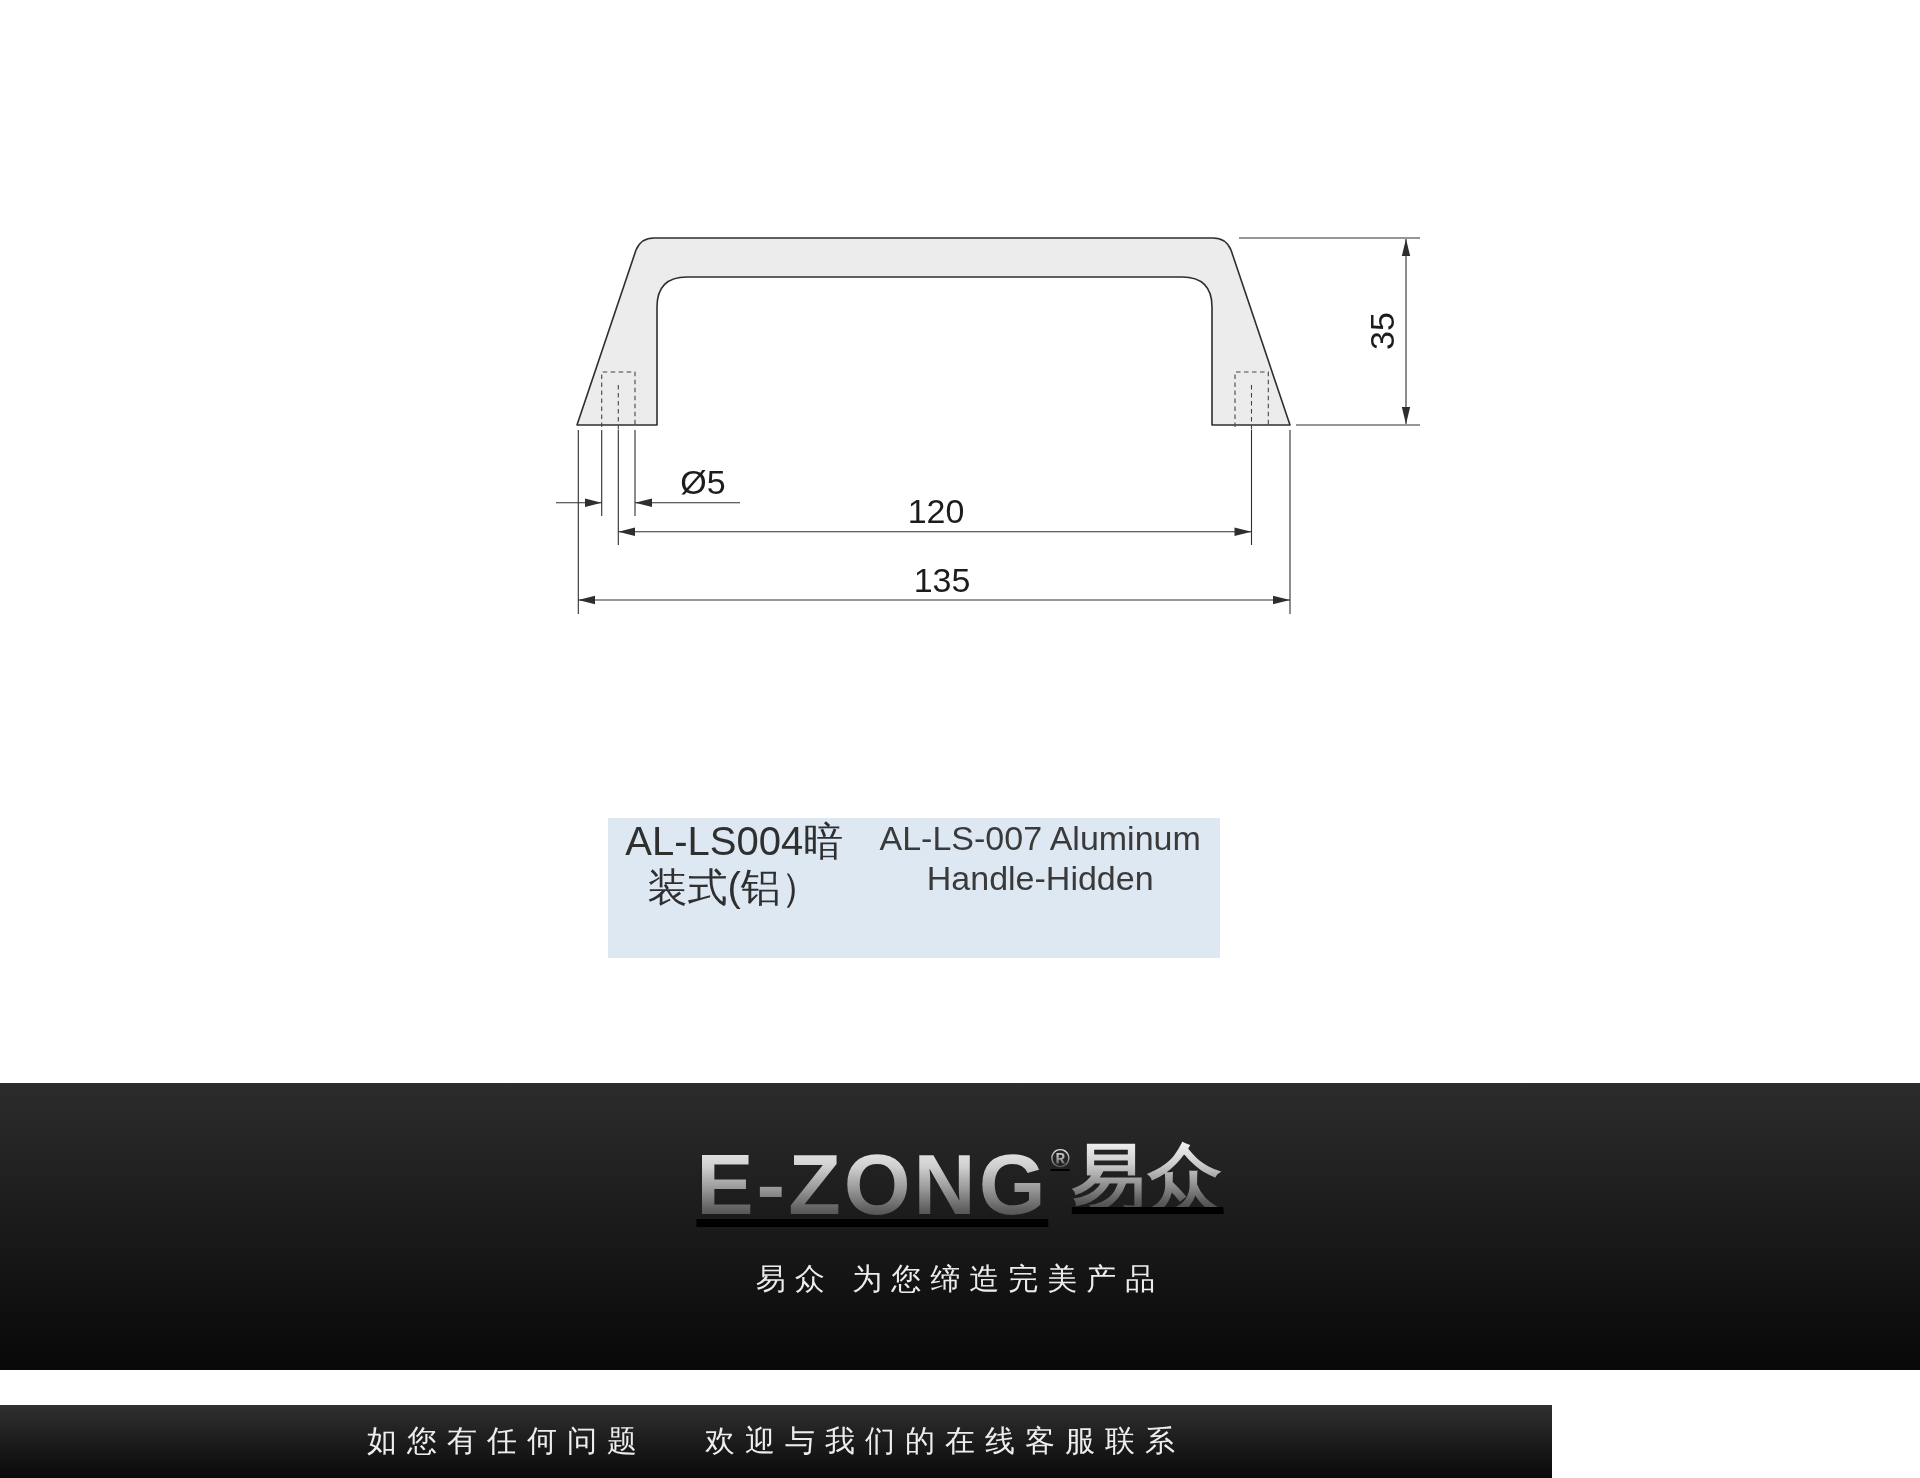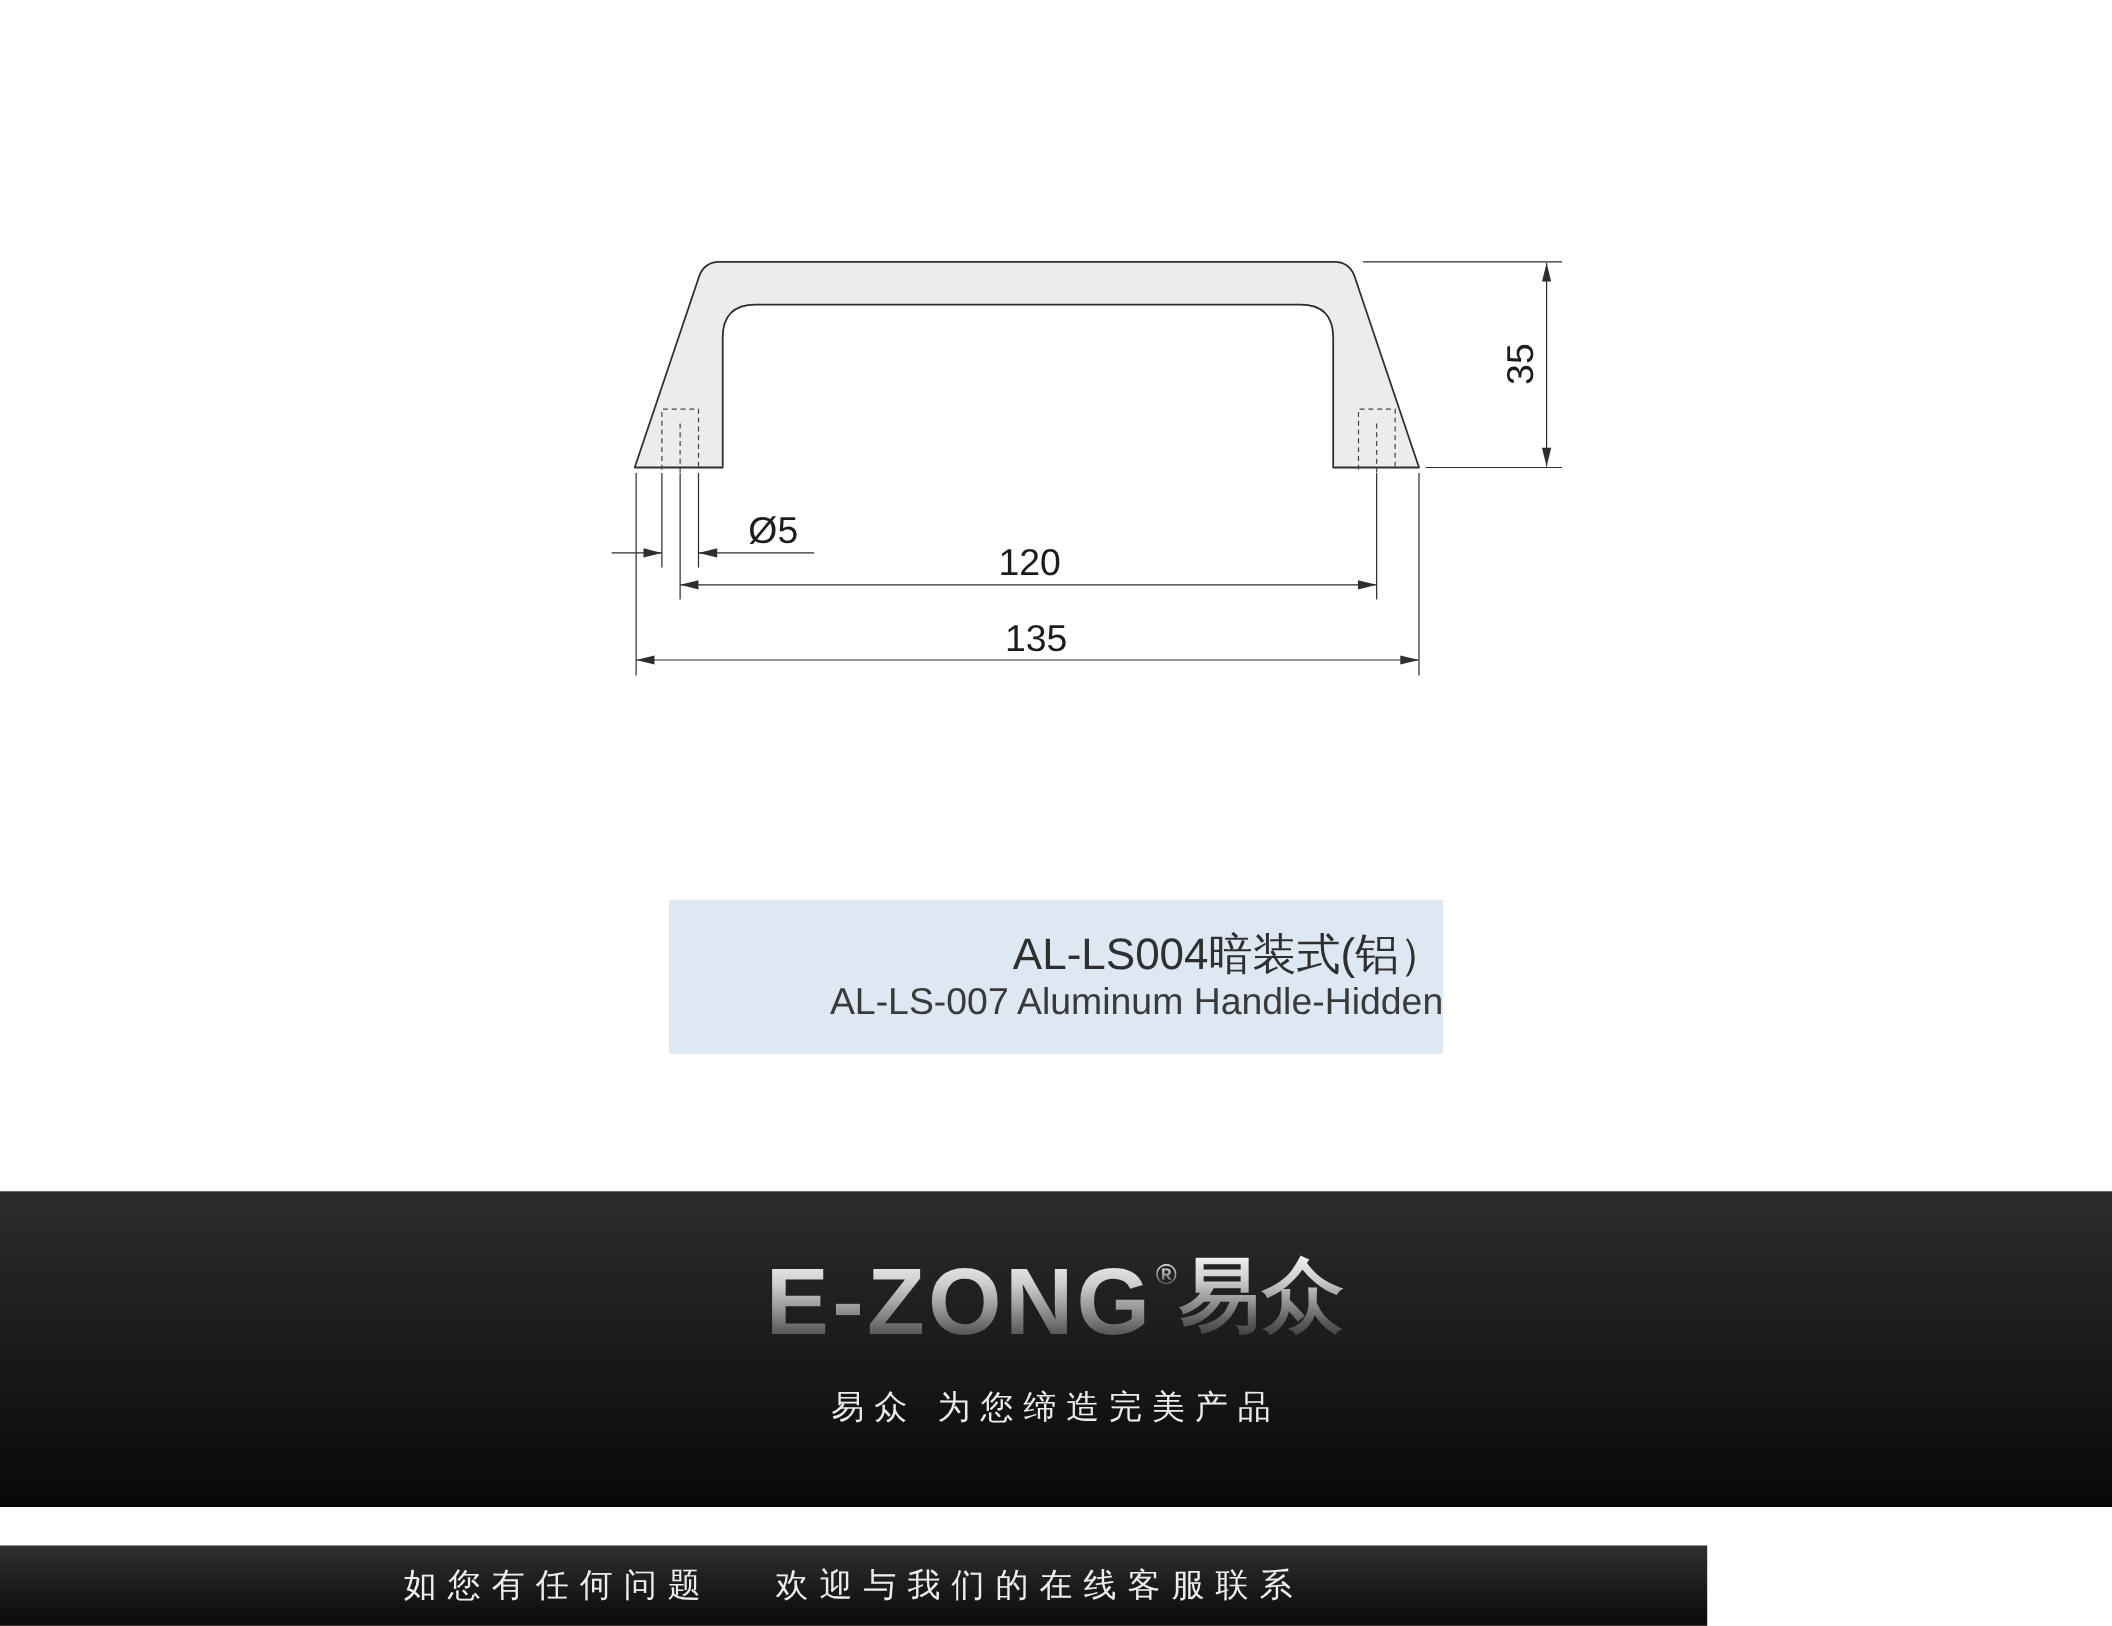--- a/index.html
+++ b/index.html
@@ -15,43 +15,44 @@
   .outline{fill:#ececec;stroke:#2e2e2e;stroke-width:1.6;stroke-linejoin:round;}
   .thin{stroke:#2e2e2e;stroke-width:1.1;fill:none;}
   .dashed{stroke:#444;stroke-width:1.1;fill:none;stroke-dasharray:4.5 3.5;}
   .arrow{fill:#2e2e2e;stroke:none;}
   .dimtext{
     font-family:"Liberation Sans", sans-serif;
     font-size:34px;fill:#1c1c1c;
   }
   
   .label-box{
-    position:absolute;left:608px;top:818px;width:704px;height:140px;
+    position:absolute;left:608px;top:818px;width:612px;height:140px;
     background:#dde8f2;
-    display:flex;flex-direction:column;justify-content:center;align-items:flex-end;
+    display:flex;flex-direction:row;justify-content:center;align-items:flex-start;
     text-align:center;
   }
   .label-title-cn{
     font-size:40px;color:#2f2f2f;line-height:46px;
     font-family:"Liberation Sans", sans-serif;
   }
   .label-title-en{
     font-size:34px;color:#3a3a3a;line-height:40px;
     font-family:"Liberation Sans", sans-serif;
   }
   
   .band-main{
     position:absolute;left:0;top:1083px;width:1920px;height:287px;
     background:linear-gradient(180deg,#2c2c2c 0%,#1c1c1c 45%,#080808 100%);
     display:flex;flex-direction:column;align-items:center;
   }
   .logo-row{
     margin-top:58px;
     display:flex;align-items:flex-start;line-height:1;
     white-space:nowrap;
+    text-decoration:underline;
   }
   .logo-metal{
     background:linear-gradient(180deg,#f2f2f2 0%,#cfcfcf 30%,#9a9a9a 55%,#5f5f5f 80%,#3f3f3f 100%);
     -webkit-background-clip:text;background-clip:text;
     color:transparent;
     font-weight:bold;font-family:"Liberation Sans", sans-serif;
   }
   .logo-en{font-size:86px;letter-spacing:3px;}
   .logo-reg{font-size:26px;margin:4px 2px 0 2px;}
   .logo-cn{font-size:74px;margin-top:0;letter-spacing:2px;}

